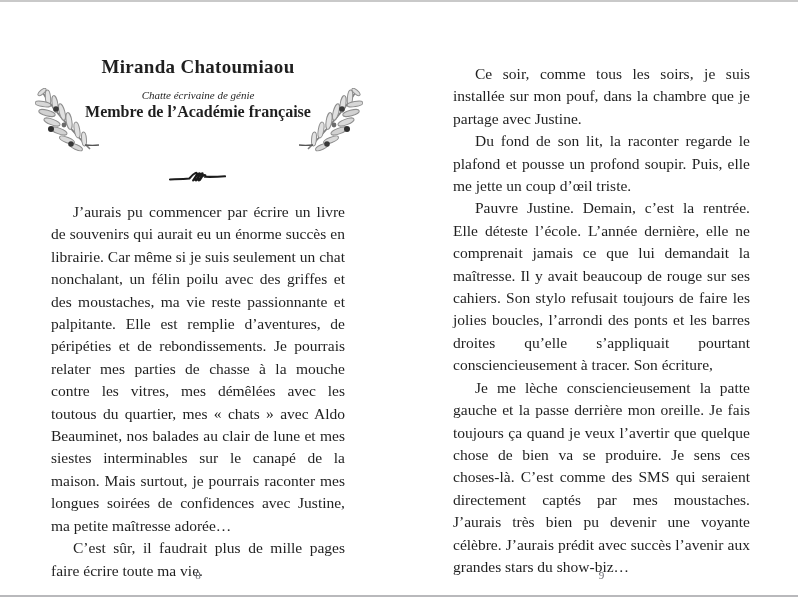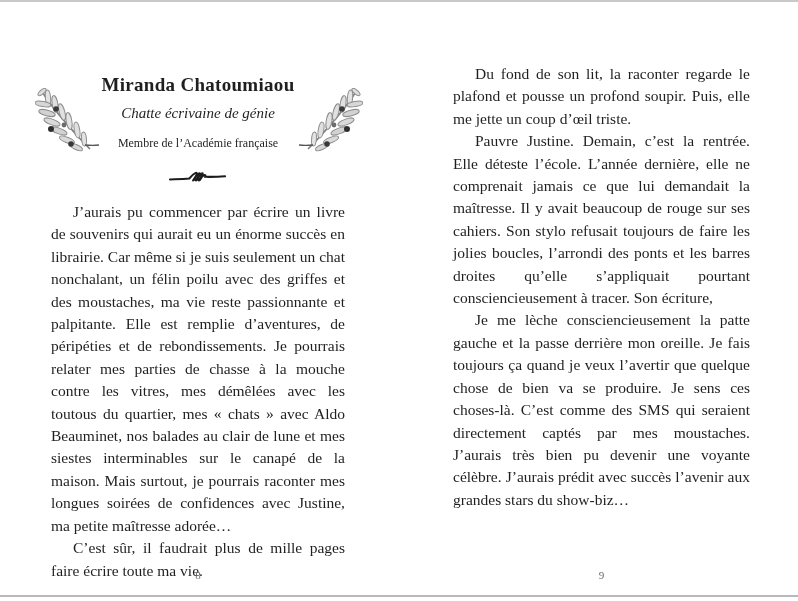--- a/index.html
+++ b/index.html
@@ -15,32 +15,31 @@
   .edge-top    { top: 0; height: 2px; background: var(--border, #c9c9c9); }
   .edge-bottom { top: 595px; height: 2px; background: var(--border2, #b9b9bc); }
 
   .page { position: absolute; top: 0; height: 595px; }
   .page-left  { left: 51px;  width: 294px; }
   .page-right { left: 453px; width: 297px; }
 
   
   .chapter-heading { position: relative; text-align: center; }
   .heading-title {
-    margin: 0; padding-top: 74px;
+    margin: 0; padding-top: 56px;
     font-size: 19px; font-weight: bold; letter-spacing: 0.3px;
     line-height: 22px;
   }
   .heading-subtitle {
     margin-top: 8px;
-    font-size: 15px; font-style: italic;
+    font-size: 11px; font-style: italic;
     line-height: 18px;
   }
   .heading-affiliation {
-    margin-top: 13px;
-    font-size: 12px; font-weight: normal;
+    font-size: 16px; font-weight: bold;
     line-height: 16px;
   }
   .branch { position: absolute; width: 64px; height: 72px; top: 88px; }
   .branch-left  { left: -16px; }
   .branch-right { right: -18px; transform: scaleX(-1); }
   .branch svg { width: 100%; height: 100%; }
 
   .squiggle-divider { position: absolute; left: 0; right: 0; top: 170px; text-align: center; }
   .squiggle-divider svg { width: 58px; height: 16px; }
 
@@ -138,18 +137,19 @@
   <div class="body-text body-left">
       <p>J’aurais pu commencer par écrire un livre de souvenirs qui aurait eu un énorme succès en librairie. Car même si je suis seulement un chat nonchalant, un félin poilu avec des griffes et des moustaches, ma vie reste passionnante et palpitante. Elle est remplie d’aventures, de péripéties et de rebondissements. Je pourrais relater mes parties de chasse à la mouche contre les vitres, mes démêlées avec les toutous du quartier, mes «&nbsp;chats&nbsp;» avec Aldo Beauminet, nos balades au clair de lune et mes siestes interminables sur le canapé de la maison. Mais surtout, je pourrais raconter mes longues soirées de confidences avec Justine, ma petite maîtresse adorée…</p>
       <p>C’est sûr, il faudrait plus de mille pages faire écrire toute ma vie.</p>
     </div>
 
   <div class="pagenum">8</div>
 </div>
 
 <div class="page page-right">
   <div class="body-text body-right">
+      <p>Ce soir, comme tous les soirs, je suis installée sur mon pouf, dans la chambre que je partage avec Justine.</p>
       <p>Du fond de son lit, la raconter regarde le plafond et pousse un profond soupir. Puis, elle me jette un coup d’œil triste.</p>
       <p>Pauvre Justine. Demain, c’est la rentrée. Elle déteste l’école. L’année dernière, elle ne comprenait jamais ce que lui demandait la maîtresse. Il y avait beaucoup de rouge sur ses cahiers. Son stylo refusait toujours de faire les jolies boucles, l’arrondi des ponts et les barres droites qu’elle s’appliquait pourtant consciencieusement à tracer. Son écriture,</p>
       <p>Je me lèche consciencieusement la patte gauche et la passe derrière mon oreille. Je fais toujours ça quand je veux l’avertir que quelque chose de bien va se produire. Je sens ces choses-là. C’est comme des SMS qui seraient directement captés par mes moustaches. J’aurais très bien pu devenir une voyante célèbre. J’aurais prédit avec succès l’avenir aux grandes stars du show-biz…</p>
     </div>
   <div class="pagenum">9</div>
 </div>
 
 </body></html>

